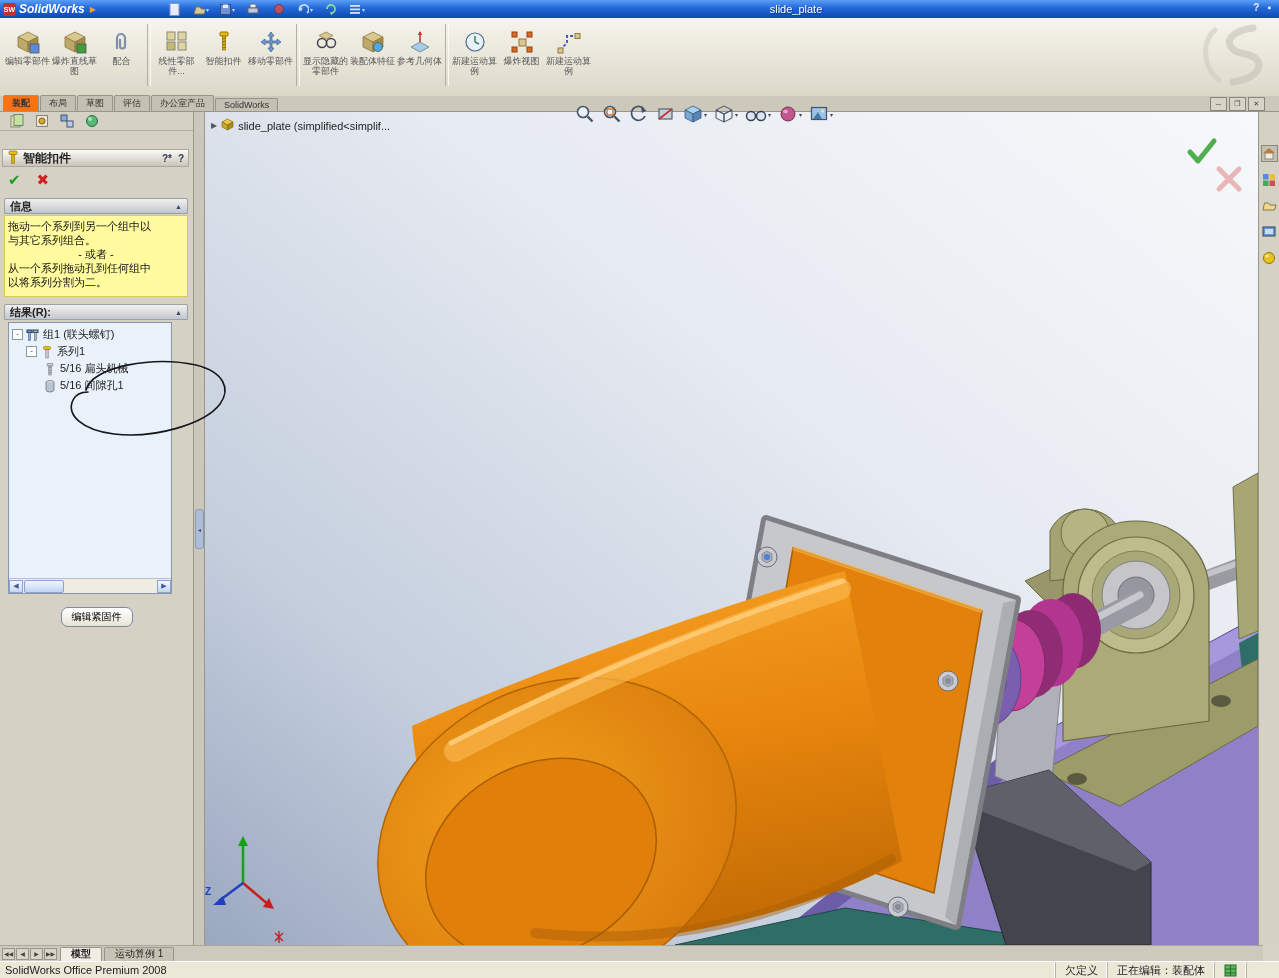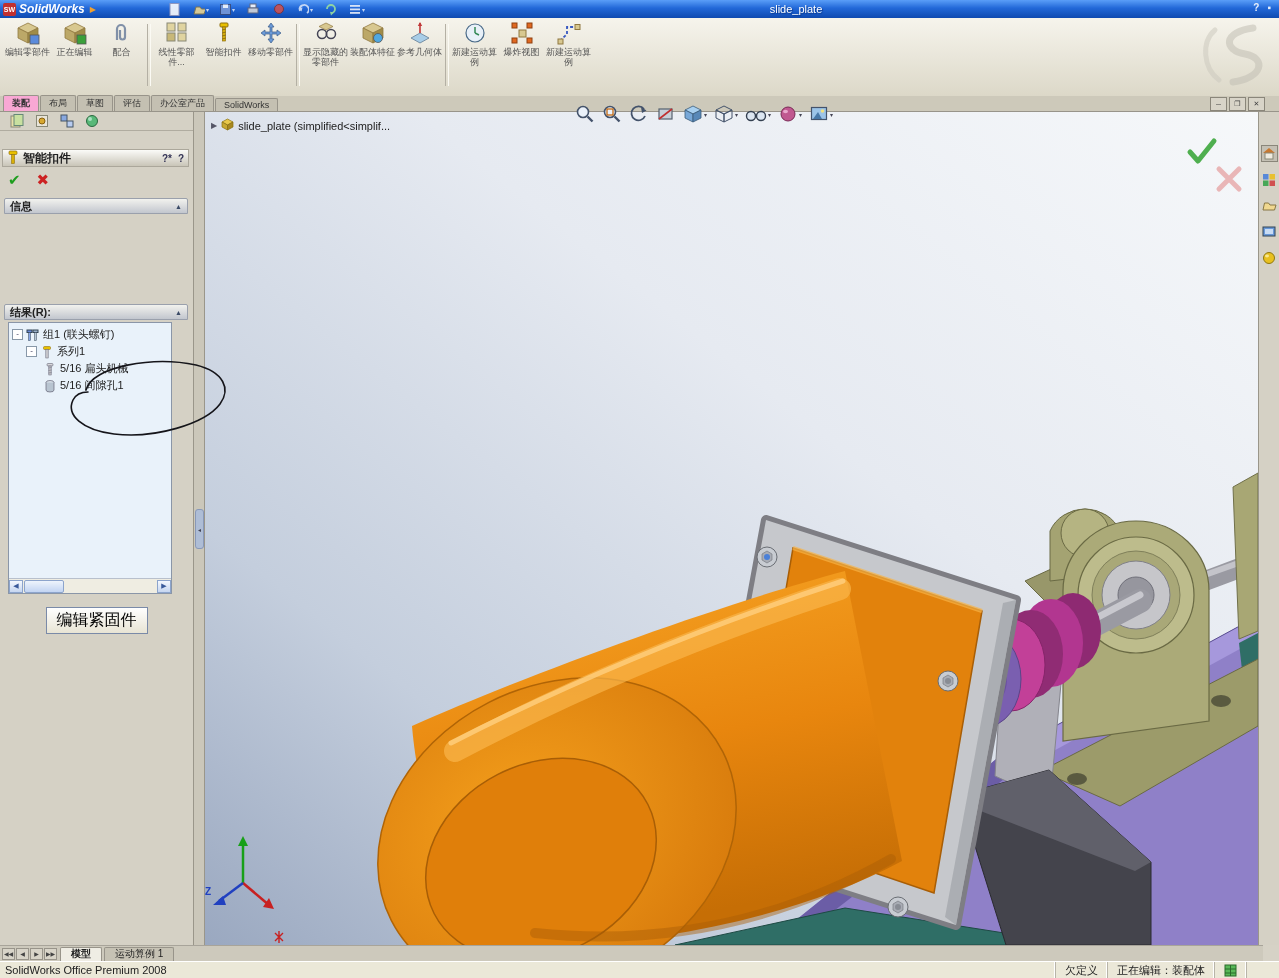--- a/index.html
+++ b/index.html
@@ -19,31 +19,31 @@
   .std-icons{position:absolute;left:166px;top:1px;display:flex;gap:9px;align-items:center;height:16px;}
   .sicon{width:17px;height:15px;display:flex;align-items:center;justify-content:center;opacity:.88;}
   .sicon .dd{color:#D8E4F8;font-size:6px;margin-left:1px;}
   .tb-title{position:absolute;left:696px;width:200px;text-align:center;font-size:11px;font-weight:normal;
     text-shadow:1px 1px 1px #0A3A90;}
   .tb-right{position:absolute;right:8px;top:2px;display:flex;gap:8px;align-items:center;}
   .tb-right span{font-size:10px;font-weight:bold;color:#E8F0FC;}
   
   .cmdbar{position:absolute;left:0;top:18px;width:1279px;height:78px;
     background:linear-gradient(180deg,#F6F4EC,#DCD8C8);border-bottom:1px solid #A8A498;display:flex;padding-left:4px;}
-  .cmd-btn{width:47px;height:74px;padding-top:3px;text-align:center;cursor:default;}
+  .cmd-btn{width:47px;height:74px;padding-top:12px;text-align:center;cursor:default;}
   .cmd-icon{display:block;height:26px;}
   .cmd-label{display:block;font-size:9px;line-height:10px;color:#555;}
   .cmd-sep{width:2px;height:62px;margin:6px 2px 0 2px;border-left:1px solid #B4B0A4;border-right:1px solid #FBFAF4;}
   .watermark{position:absolute;right:6px;top:20px;opacity:.55;}
   
   .tabrow{position:absolute;left:0;top:96px;width:1279px;height:15px;background:#CDC9BA;
     border-bottom:1px solid #98948A;display:flex;align-items:flex-end;padding-left:3px;z-index:3;}
   .tab{font-size:9px;padding:1px 8px 1px 8px;color:#333;border:1px solid #98948A;border-bottom:none;
     background:#C4C0B2;margin-right:1px;border-radius:2px 2px 0 0;white-space:nowrap;}
-  .tab.active{background:#f9a8d4;font-weight:bold;margin-top:43px;}
+  .tab.active{background:#f97316;font-weight:bold;margin-top:43px;}
   .doc-controls{position:absolute;right:14px;top:97px;display:flex;gap:2px;z-index:4;}
   .doc-btn{width:15px;height:12px;background:#D8D4C8;border:1px solid #8A867A;font-size:7px;
     display:flex;align-items:center;justify-content:center;color:#444;}
   
   .pm-panel{position:absolute;left:0;top:111px;width:193px;height:834px;background:#D5D1C5;
     border-right:1px solid #9A968A;z-index:2;}
   .pm-tabs{position:absolute;left:0;top:0;width:100%;height:20px;border-bottom:1px solid #B0ACA0;
     display:flex;gap:9px;padding:2px 0 0 9px;box-sizing:border-box;}
   .pm-tab-ic{width:16px;height:15px;display:flex;align-items:center;justify-content:center;}
   .pm-title{position:absolute;left:2px;top:38px;width:187px;height:18px;box-sizing:border-box;
@@ -65,22 +65,22 @@
   .expander{width:9px;height:9px;border:1px solid #8898A8;background:#fff;font-size:8px;line-height:7px;
     text-align:center;margin-right:3px;color:#335;flex:0 0 auto;}
   .tree-ico{width:14px;height:14px;margin-right:3px;flex:0 0 auto;display:flex;align-items:center;justify-content:center;}
   .hscroll{position:absolute;left:0;bottom:0;width:100%;height:14px;background:#EFEDE2;
     border-top:1px solid #B8C0CC;display:flex;align-items:center;}
   .sb-btn{width:14px;height:13px;background:linear-gradient(180deg,#F4F8FE,#C6D6F0);border:1px solid #8CA4CC;
     color:#3A5A9A;font-size:7px;display:flex;align-items:center;justify-content:center;box-sizing:border-box;}
   .sb-thumb{width:40px;height:13px;margin-left:1px;background:linear-gradient(180deg,#EEF4FC,#C2D4F2);
     border:1px solid #8CA4CC;border-radius:2px;box-sizing:border-box;}
   .sb-spacer{flex:1;}
-  .edit-btn{position:absolute;left:50%;transform:translateX(-50%);top:496px;padding:2px 10px;font-size:16px;
-    background:linear-gradient(180deg,#FFFFFF,#E8E4D4);border:1px solid #7A8AA8;border-radius:0;white-space:nowrap;}
+  .edit-btn{position:absolute;left:50%;transform:translateX(-50%);top:496px;padding:2px 10px;font-size:10px;
+    background:linear-gradient(180deg,#FFFFFF,#E8E4D4);border:1px solid #7A8AA8;border-radius:7px;white-space:nowrap;}
   
   .splitter{position:absolute;left:194px;top:111px;width:10px;height:834px;background:#CBC7BA;
     border-right:1px solid #9A968A;z-index:2;}
   .splitter-handle{position:absolute;left:1px;top:398px;width:7px;height:38px;background:#AEBDD6;
     border:1px solid #8898B8;border-radius:3px;font-size:6px;color:#445;display:flex;align-items:center;justify-content:center;}
   
   .viewport{position:absolute;left:205px;top:111px;width:1053px;height:834px;overflow:hidden;
     background:linear-gradient(to bottom left,#F6F8FA 0%,#E6EAF1 40%,#C4CEDD 75%,#9AA8C0 100%);}
   .scene{position:absolute;left:0;top:0;}
   .doc-label{position:absolute;left:6px;top:7px;display:flex;align-items:center;gap:4px;font-size:11px;color:#222;z-index:3;}
@@ -194,21 +194,21 @@
         </svg></span>
     <span class="cmd-label">编辑零部件</span>
   </div>
   <div class="cmd-btn">
     <span class="cmd-icon"><svg width="24" height="24">
           <polygon points="12,2 22,7 12,12 2,7" fill="#D8C890" stroke="#907840" stroke-width=".8"></polygon>
           <polygon points="2,7 12,12 12,22 2,17" fill="#BCA868" stroke="#907840" stroke-width=".8"></polygon>
           <polygon points="22,7 12,12 12,22 22,17" fill="#A08C48" stroke="#907840" stroke-width=".8"></polygon>
           <rect x="14" y="14" width="9" height="9" fill="#3AA03A" stroke="#555" stroke-width=".8"></rect>
         </svg></span>
-    <span class="cmd-label">正在编辑</span>
+    <span class="cmd-label">爆炸直线草图</span>
   </div>
   <div class="cmd-btn">
     <span class="cmd-icon"><svg width="24" height="24">
           <path d="M7,19 V8 a4,4 0 0 1 8,0 V16 a2.5,2.5 0 0 1 -5,0 V9" fill="none" stroke="#8090A8" stroke-width="2.2"></path>
         </svg></span>
     <span class="cmd-label">配合</span>
   </div>
   <div class="cmd-sep"></div>
   <div class="cmd-btn">
     <span class="cmd-icon"><svg width="24" height="24">
@@ -355,20 +355,27 @@
   </div>
 
   <div class="pm-okrow">
     <span class="ok-check">✔</span>
     <span class="cancel-x">✖</span>
   </div>
 
   <div class="grp-hdr" style="top:87px;">
     <span>信息</span>
     <span class="chev">▲</span>
+  </div>
+  <div class="msg-body">
+    <div class="msg-line">拖动一个系列到另一个组中以</div>
+    <div class="msg-line">与其它系列组合。</div>
+    <div class="msg-line center">- 或者 -</div>
+    <div class="msg-line">从一个系列拖动孔到任何组中</div>
+    <div class="msg-line">以将系列分割为二。</div>
   </div>
 
   <div class="grp-hdr" style="top:193px;">
     <span>结果(R):</span>
     <span class="chev">▲</span>
   </div>
 
   <div class="tree-box">
     <div style="height:3px;"></div>
     <div class="tree-row" style="padding-left:3px;">

